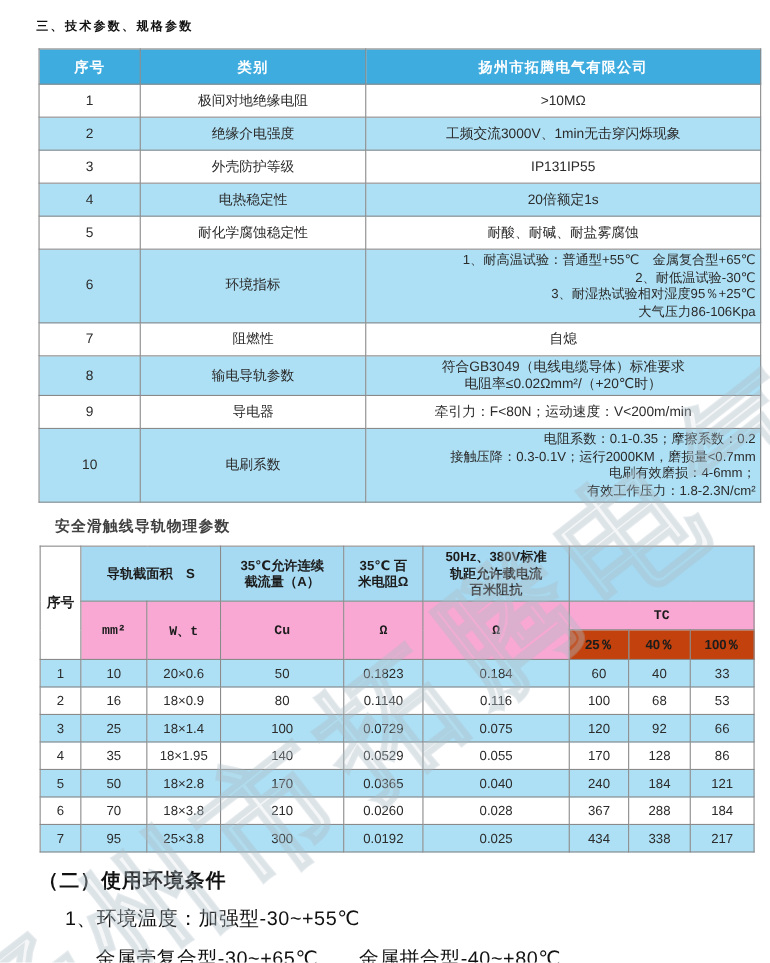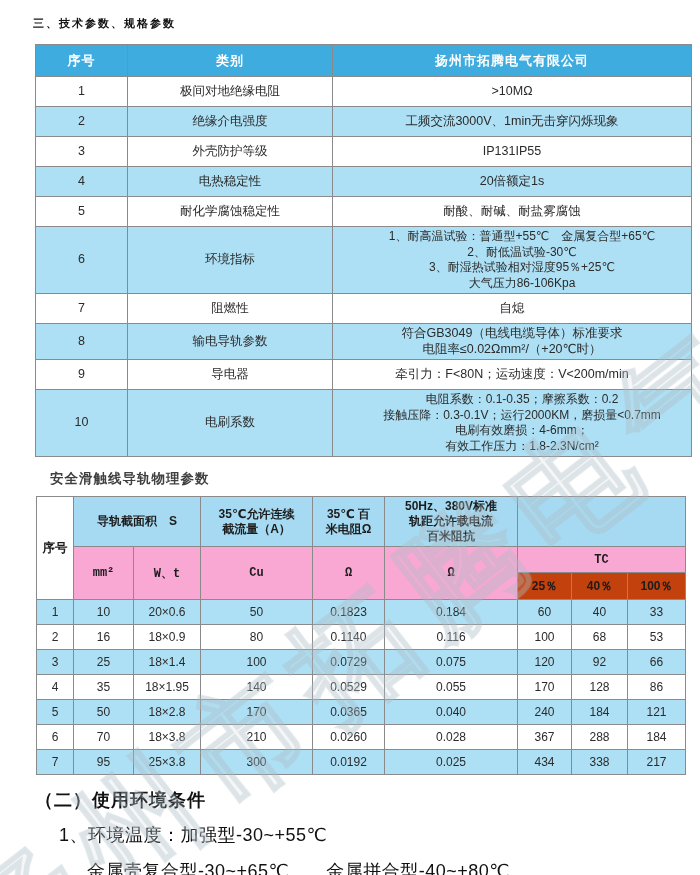--- a/index.html
+++ b/index.html
@@ -29,21 +29,21 @@
   .pre { white-space:pre-line; }
 
   
   .t1 { margin:13px 0 0 35px; width:656px; border:1px solid #777; }
   .t1 thead th {
     background:#3FACDF; color:#ffffff;
     font-size:13px; font-weight:bold; height:29px; letter-spacing:1px;
   }
   .t1 td { font-size:12.5px; height:25px; padding:2px 4px; line-height:15.5px; }
   .t1 tbody tr:nth-child(even) td { background:#AEE0F5; }
-  .t1 .val-left { text-align:center; padding-left:24px; font-size:12px; }
+  .t1 .val-left { text-align:right; padding-left:24px; font-size:12px; }
 
   
   .sec-title { margin:13px 0 0 50px; font-size:13.5px; font-weight:bold; color:#404040; letter-spacing:1px; }
 
   
   .t2 { margin:8px 0 0 36px; width:649px; border:1px solid #777; }
   .t2 th { font-weight:bold; font-size:12px; color:#1c1c1c; }
   .t2 .hblue { background:#A6DAF2; line-height:15px; padding:2px; }
   .t2 .hrow1 th { height:42px; }
   .t2 .hrow2 th { height:23px; background:#f9a8d4;font-family:Liberation Mono, monospace; }

